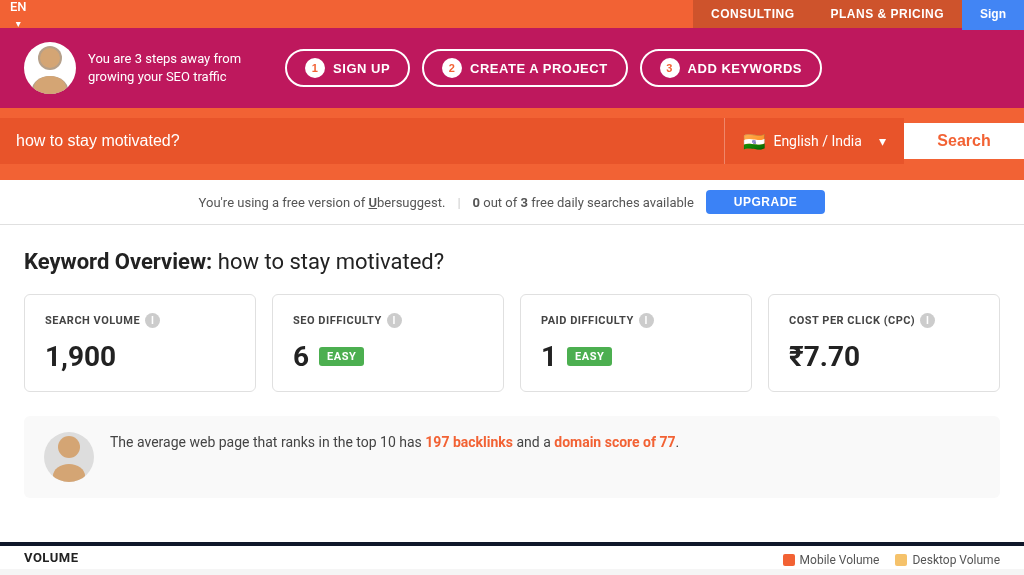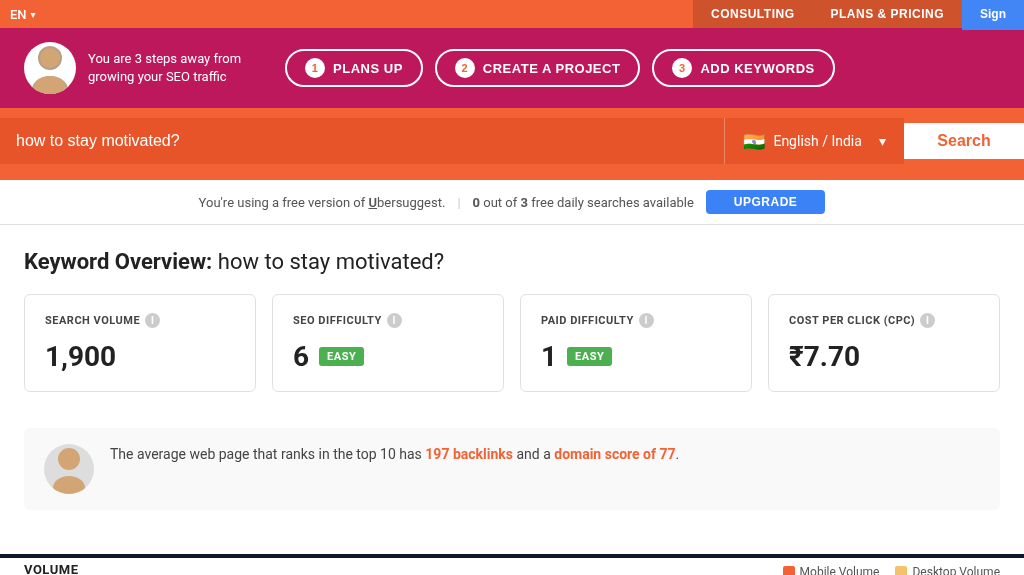--- a/index.html
+++ b/index.html
@@ -7,21 +7,21 @@
 
     
     .top-nav {
       background: #f26234;
       display: flex;
       align-items: center;
       justify-content: space-between;
       padding: 0 0 0 10px;
       height: 28px;
     }
-    .top-nav-left { display: flex; align-items: center; gap: 4px; color: white; font-size: 13px; font-weight: 500; }
+    .top-nav-left { display: flex; align-items: center; gap: 4px; color: white; font-size: 13px; font-weight: 500; flex-direction: column; }
     .top-nav-right { display: flex; align-items: center; }
     .top-nav-btn {
       background: rgba(0,0,0,0.15);
       color: white;
       border: none;
       padding: 4px 18px;
       font-size: 12px;
       font-weight: 700;
       letter-spacing: 0.5px;
       height: 28px;
@@ -169,21 +169,21 @@
       font-weight: 400;
       color: #222;
       margin-bottom: 20px;
     }
     .keyword-overview-title strong { font-weight: 700; }
 
     
     .metric-cards {
       display: flex;
       gap: 16px;
-      margin-bottom: 36px;
+      margin-bottom: 24px;
       border-radius: 9px;
     }
     .metric-card {
       flex: 1;
       border: 1px solid #e0e0e0;
       border-radius: 6px;
       padding: 18px 20px;
       background: white;
     }
     .metric-label {
@@ -295,21 +295,21 @@
       </svg>
     </div>
     <div class="avatar-text">
       <div>You are 3 steps away from</div>
       <div>growing your SEO traffic</div>
     </div>
   </div>
   <div class="steps-section">
     <button class="step-btn">
       <span class="step-num">1</span>
-      <span>PLANS UP</span>
+      <span>SIGN UP</span>
     </button>
     <button class="step-btn">
       <span class="step-num">2</span>
       <span>CREATE A PROJECT</span>
     </button>
     <button class="step-btn">
       <span class="step-num">3</span>
       <span>ADD KEYWORDS</span>
     </button>
   </div>

